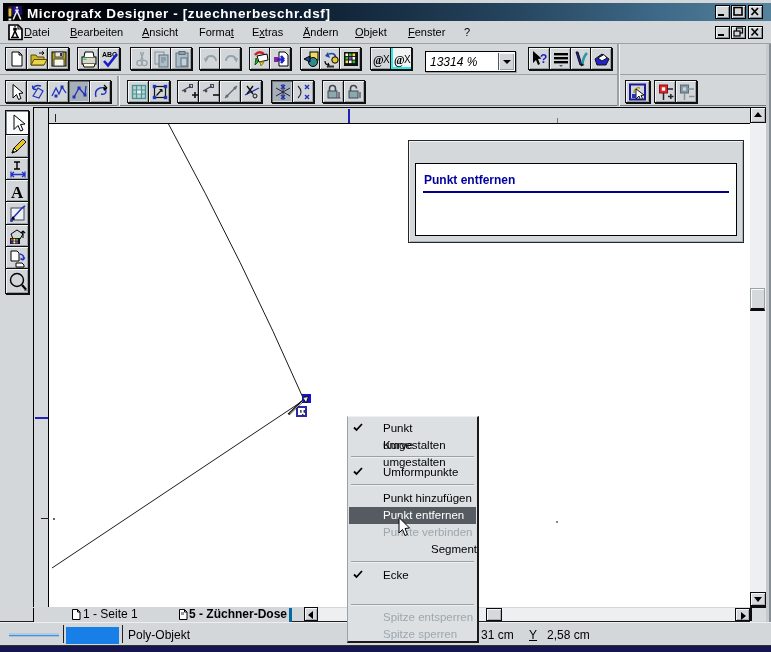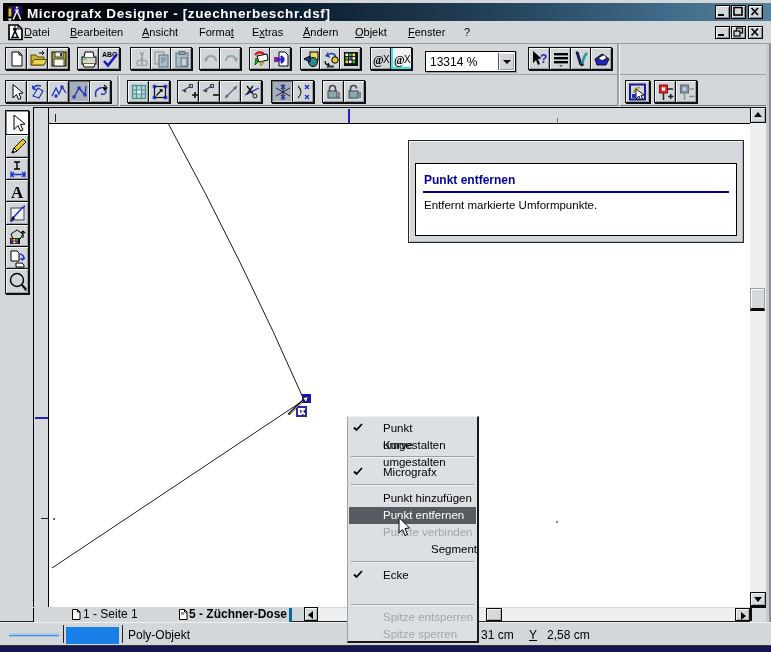--- a/index.html
+++ b/index.html
@@ -228,21 +228,21 @@
     <text x="11" y="14" font-size="10" font-family="Liberation Sans" fill="#000">X</text>
       </svg>
     </div>
   <div class="tbtn pressed2" style="left:390px;top:47px;">
       <svg width="20" height="21">
     <text x="2" y="14.5" font-size="11.5" font-weight="bold" font-family="Liberation Serif" fill="#000">@</text>
     <text x="12" y="14" font-size="10" font-family="Liberation Sans" fill="#000">X</text>
       </svg>
     </div>
 
-  <div class="abs" style="left:425px;top:51px;width:91px;height:21px;background:#fff;border:1px solid #000;box-shadow:1px 1px 0 #9aa2a8;box-sizing:border-box;">
+  <div class="abs" style="left:425px;top:51px;width:91px;height:21px;background:#fff;border:1px solid #000;box-shadow:1px 1px 0 #9aa2a8;box-sizing:border-box;font-style:italic;">
     <span style="position:absolute;left:4px;top:3px;font-size:12px;">13314 %</span>
     <div style="position:absolute;right:1px;top:1px;width:16px;height:17px;background:#d2d6d8;border-left:1px solid #555;box-shadow:inset 1px 1px 0 #f2f4f5,inset -1px -1px 0 #9aa2a8;box-sizing:border-box;">
       <div class="arr" style="left:4px;top:7px;border-left:4px solid transparent;border-right:4px solid transparent;border-top:4px solid #000;"></div>
     </div>
   </div>
   <div class="tbtn" style="left:528px;top:47px;">
       <svg width="20" height="21">
     <path d="M3 2 L3 14 L6 11 L8 16 L10 15 L8 10 L11.5 9.5 Z" fill="#000"></path>
     <text x="10" y="14" font-size="12" font-weight="bold" font-family="Liberation Sans" fill="#1a1acc">?</text>
       </svg>
@@ -536,40 +536,39 @@
     <span class="txt" style="left:481px;">31 cm</span>
     <span class="txt" style="left:529px;"><span class="u">Y</span>&nbsp;&nbsp; 2,58 cm</span>
   </div>
   <div class="abs" style="left:0;top:645px;width:771px;height:1px;background:#30303a;"></div>
   <div class="abs" style="left:0;top:646px;width:771px;height:6px;background:#16164e;"></div>
 
   <div id="hinweise">
     <div id="hinbody">
       <div style="position:absolute;left:8px;top:9px;color:#0000a0;font-weight:bold;font-size:12px;">Punkt entfernen</div>
       <div style="position:absolute;left:7px;top:27px;right:7px;height:2px;background:#00008c;"></div>
-      <div style="position:absolute;left:8px;top:35px;color:#000;font-size:11.5px;">Entfernt markierte Umformpunkte.</div>
     </div>
   </div>
 
   <div id="ctx">
     <svg class="chk" style="top:6px;" width="11" height="9">
         <path d="M1 4.5 L3.5 7 L9 1" stroke="#000" stroke-width="1.8" fill="none"></path>
       </svg>
     <div class="ci" style="top:3px;">
         <span>Punkt umgestalten</span>
       </div>
     <div class="ci" style="top:20px;">
         <span>Kurve umgestalten</span>
       </div>
     <div class="csep" style="top:39px;"></div>
     <svg class="chk" style="top:49.5px;" width="11" height="9">
         <path d="M1 4.5 L3.5 7 L9 1" stroke="#000" stroke-width="1.8" fill="none"></path>
       </svg>
     <div class="ci" style="top:46.5px;">
-        <span>Micrografx</span>
+        <span>Umformpunkte</span>
       </div>
     <div class="csep" style="top:67px;"></div>
     <div class="ci" style="top:72.5px;">
         <span>Punkt hinzufügen</span>
       </div>
     <div class="ci hl" style="top:89.5px;">
         <span>Punkt entfernen</span>
       </div>
     <div class="ci gray" style="top:106.5px;">
         <span>Punkte verbinden</span>

